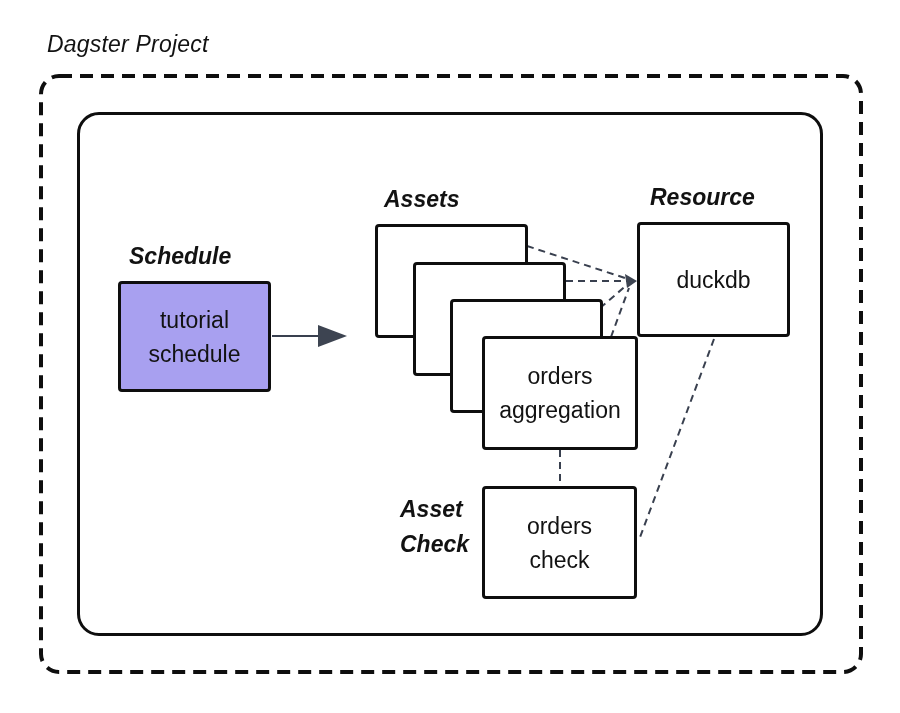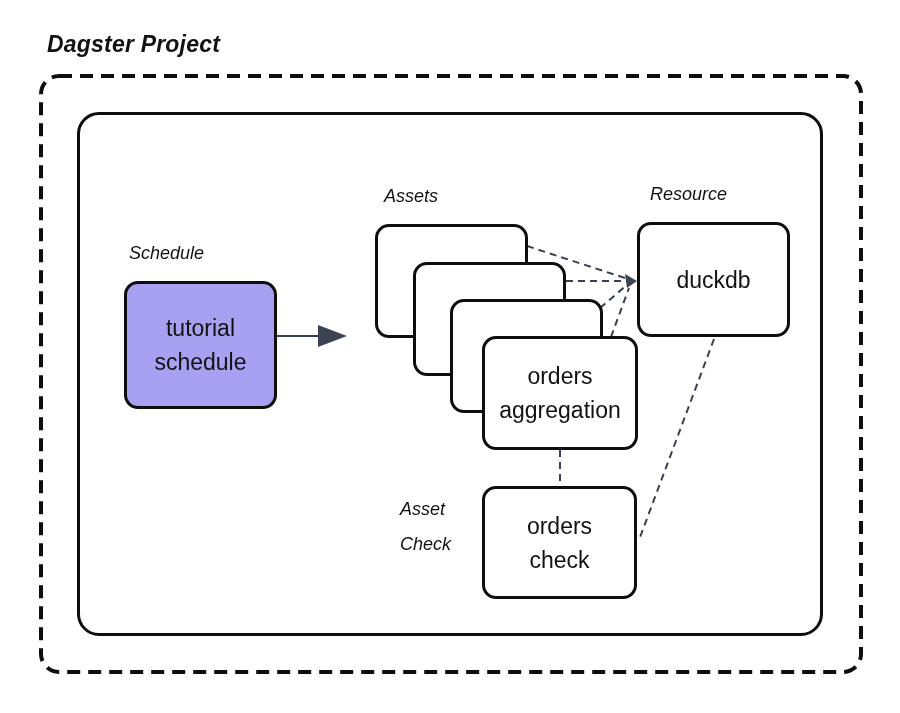--- a/index.html
+++ b/index.html
@@ -15,21 +15,21 @@
     font-family: "Liberation Sans", sans-serif;
     color: #121212;
     overflow: hidden;
   }
   .diagram-title {
     position: absolute;
     left: 47px;
     top: 31px;
     font-size: 23px;
     font-style: italic;
-    font-weight: 700;
+    font-weight: 400;
     letter-spacing: 0.2px;
     z-index: 3;
   }
   .definitions-box {
     position: absolute;
     left: 77px;
     top: 112px;
     width: 746px;
     height: 524px;
     border: 3.5px solid #0e0e0e;
@@ -47,47 +47,47 @@
     z-index: 3;
   }
   .overlay {
     position: absolute;
     left: 0;
     top: 0;
     z-index: 1;
   }
   .label {
     position: absolute;
-    font-size: 18px;
+    font-size: 23px;
     font-style: italic;
-    font-weight: 400;
+    font-weight: 700;
     white-space: pre-line;
     z-index: 3;
   }
   .label-schedule   { left: 129px; top: 243px; }
   .label-assets     { left: 384px; top: 186px; }
   .label-resource   { left: 650px; top: 184px; }
   .label-assetcheck { left: 400px; top: 458px; line-height: 35px; margin-top: 34px; }
   .node {
     position: absolute;
     box-sizing: border-box;
     border: 3.5px solid #0e0e0e;
-    border-radius: 14px;
+    border-radius: 4px;
     background: #ffffff;
     display: flex;
     align-items: center;
     justify-content: center;
     text-align: center;
     font-size: 23px;
     line-height: 34px;
     color: #121212;
     white-space: pre-line;
     z-index: 2;
   }
-  .node-schedule { left: 124px; top: 281px; width: 153px; height: 128px; background: #a8a0f0; }
+  .node-schedule { left: 118px; top: 281px; width: 153px; height: 111px; background: #a8a0f0; }
   .card-1 { left: 375px; top: 224px; width: 153px; height: 114px; }
   .card-2 { left: 413px; top: 262px; width: 153px; height: 114px; }
   .card-3 { left: 450px; top: 299px; width: 153px; height: 114px; }
   .card-4 { left: 482px; top: 336px; width: 156px; height: 114px; }
   .node-duckdb { left: 637px; top: 222px; width: 153px; height: 115px; }
   .node-orders-check { left: 482px; top: 486px; width: 155px; height: 113px; }
   .dash-line {
     stroke: #39404f;
     stroke-width: 2;
     stroke-dasharray: 7 5;

